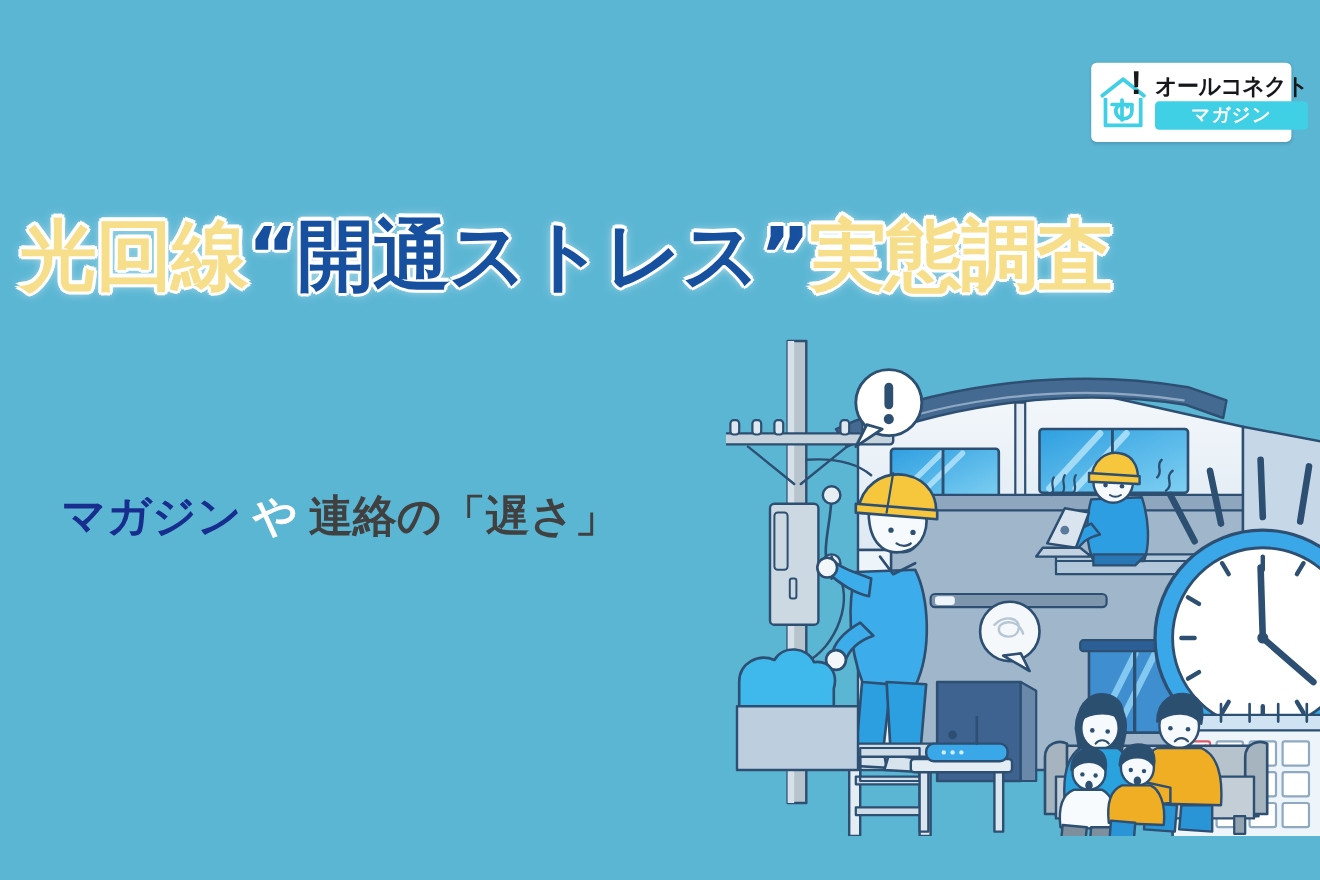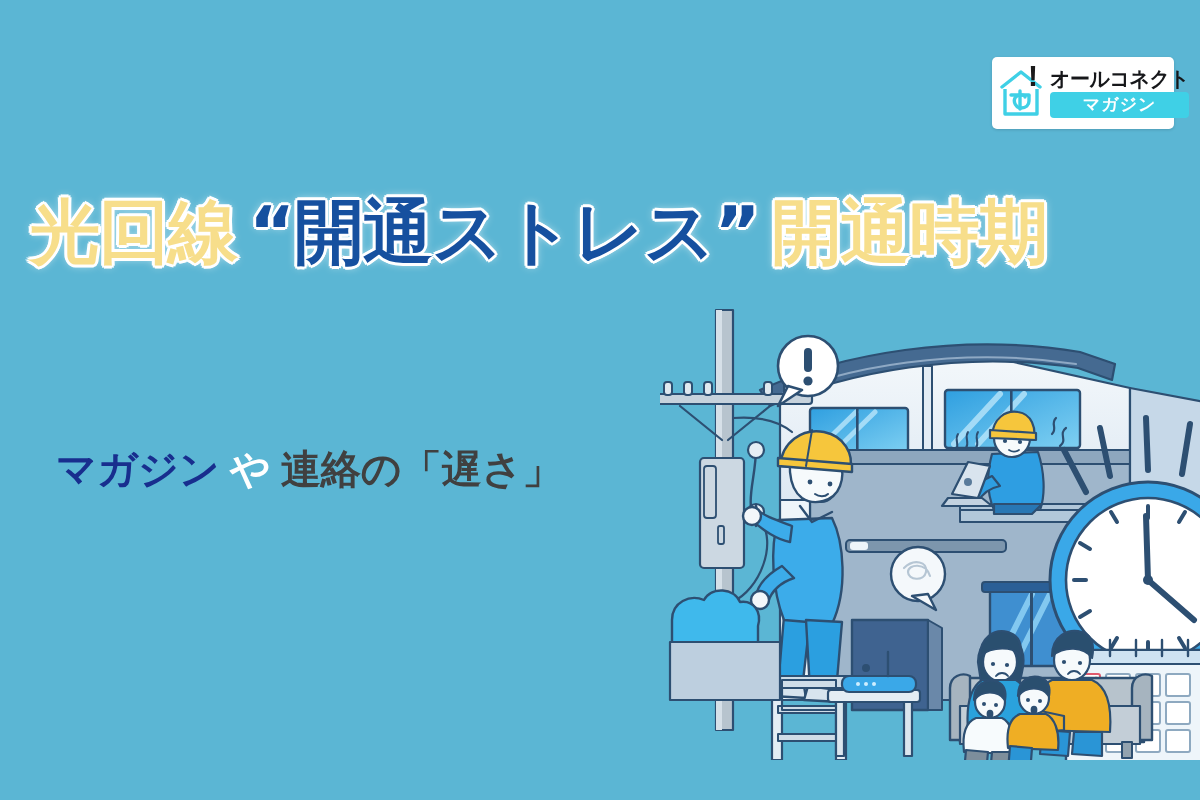--- a/index.html
+++ b/index.html
@@ -40,21 +40,21 @@
     white-space:nowrap;
   }
 
   
   .title{
     position:absolute; left:18px; top:196px; width:1160px;
     font-size:70px; font-weight:bold; line-height:1.05;
     white-space:nowrap; letter-spacing:-1px;
     font-family:"DejaVu Sans","Liberation Sans",sans-serif;
   }
-  .title span{ display:inline;margin-left:12px; }
+  .title span{ display:inline; }
   .t-yellow{
     color:#f7de8b;
     text-shadow:
       3px 0 0 #fff, -3px 0 0 #fff, 0 3px 0 #fff, 0 -3px 0 #fff,
       2px 2px 0 #fff, -2px 2px 0 #fff, 2px -2px 0 #fff, -2px -2px 0 #fff,
       0 0 10px rgba(255,255,255,.85);
   }
   .t-navy{
     color:#16509f;
     text-shadow:
@@ -101,21 +101,21 @@
       </svg>
     </div>
     <span class="logo-bang">!</span>
     <div class="logo-right">
       <div class="logo-name">オールコネクト</div>
       <div class="logo-sub">マガジン</div>
     </div>
   </div>
 
   <h1 class="title">
-    <span class="t-yellow">光回線</span><span class="t-navy">“開通ストレス”</span><span class="t-yellow">開通時期</span>
+    <span class="t-yellow">光回線</span><span class="t-navy">“開通ストレス”</span><span class="t-yellow">実態調査</span>
   </h1>
 
   <div class="sub2">
     <span class="s-navy">マガジン</span><span class="s-white">や</span><span class="s-purple">連絡の「遅さ」</span>
   </div>
 
   <div class="illus">
   <svg width="545" height="470" viewBox="0 0 545 470" aria-hidden="true">
     <defs>
       <linearGradient id="gWall" x1="0" y1="0" x2="0" y2="1">

